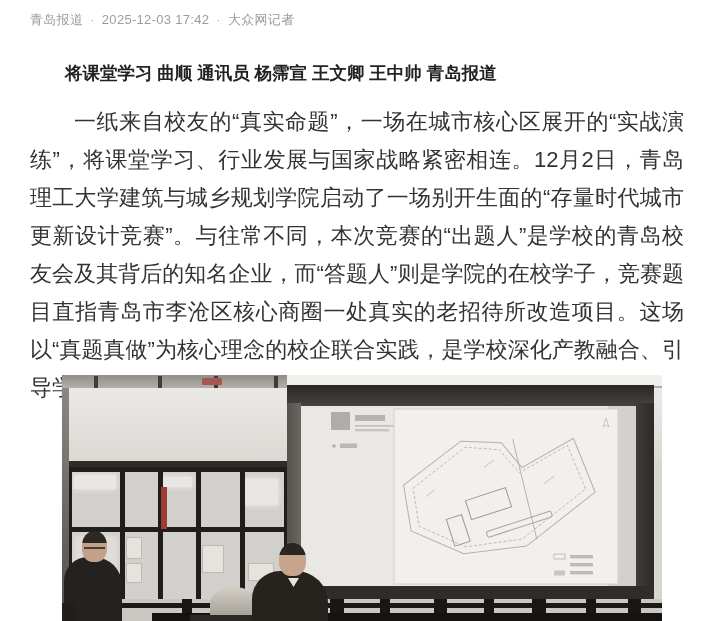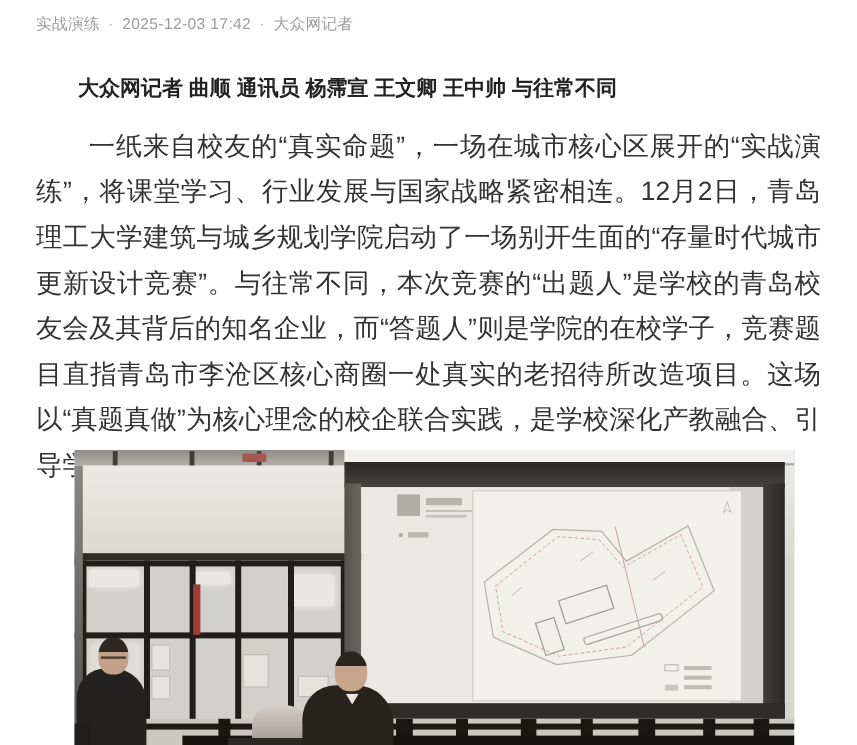--- a/index.html
+++ b/index.html
@@ -79,24 +79,24 @@
   .aud-head{left:148px;top:212px;width:48px;height:34px;
     border-radius:50% 50% 10% 10%;
     background:linear-gradient(#d4d0c8,#9d9991);}
   .aud-shoulder{left:128px;top:240px;width:86px;height:6px;background:#2a2724;}
   .corner-shoulder{left:0;top:228px;width:14px;height:18px;background:#211f1c;}
 </style>
 </head>
 <body>
 
 <div class="meta">
-  <span>实战演练</span><span class="sep">·</span><span>2025-12-03 17:42</span><span class="sep">·</span><span>大众网记者</span>
+  <span>青岛报道</span><span class="sep">·</span><span>2025-12-03 17:42</span><span class="sep">·</span><span>大众网记者</span>
 </div>
 
-<div class="byline">大众网记者 曲顺 通讯员 杨霈宣 王文卿 王中帅 与往常不同</div>
+<div class="byline">将课堂学习 曲顺 通讯员 杨霈宣 王文卿 王中帅 青岛报道</div>
 
 <p class="body-text">一纸来自校友的“真实命题”，一场在城市核心区展开的“实战演练”，将课堂学习、行业发展与国家战略紧密相连。12月2日，青岛理工大学建筑与城乡规划学院启动了一场别开生面的“存量时代城市更新设计竞赛”。与往常不同，本次竞赛的“出题人”是学校的青岛校友会及其背后的知名企业，而“答题人”则是学院的在校学子，竞赛题目直指青岛市李沧区核心商圈一处真实的老招待所改造项目。这场以“真题真做”为核心理念的校企联合实践，是学校深化产教融合、引导学子服务国家“城市更新行动”战略的生动缩影。</p>
 
 <figure class="photo" style="margin:0;">
 
   <div class="mezz"></div>
   <div class="mezz-cap"></div>
   <div class="mezz-post" style="left:32px;"></div>
   <div class="mezz-post" style="left:96px;"></div>
   <div class="mezz-post" style="left:152px;"></div>

